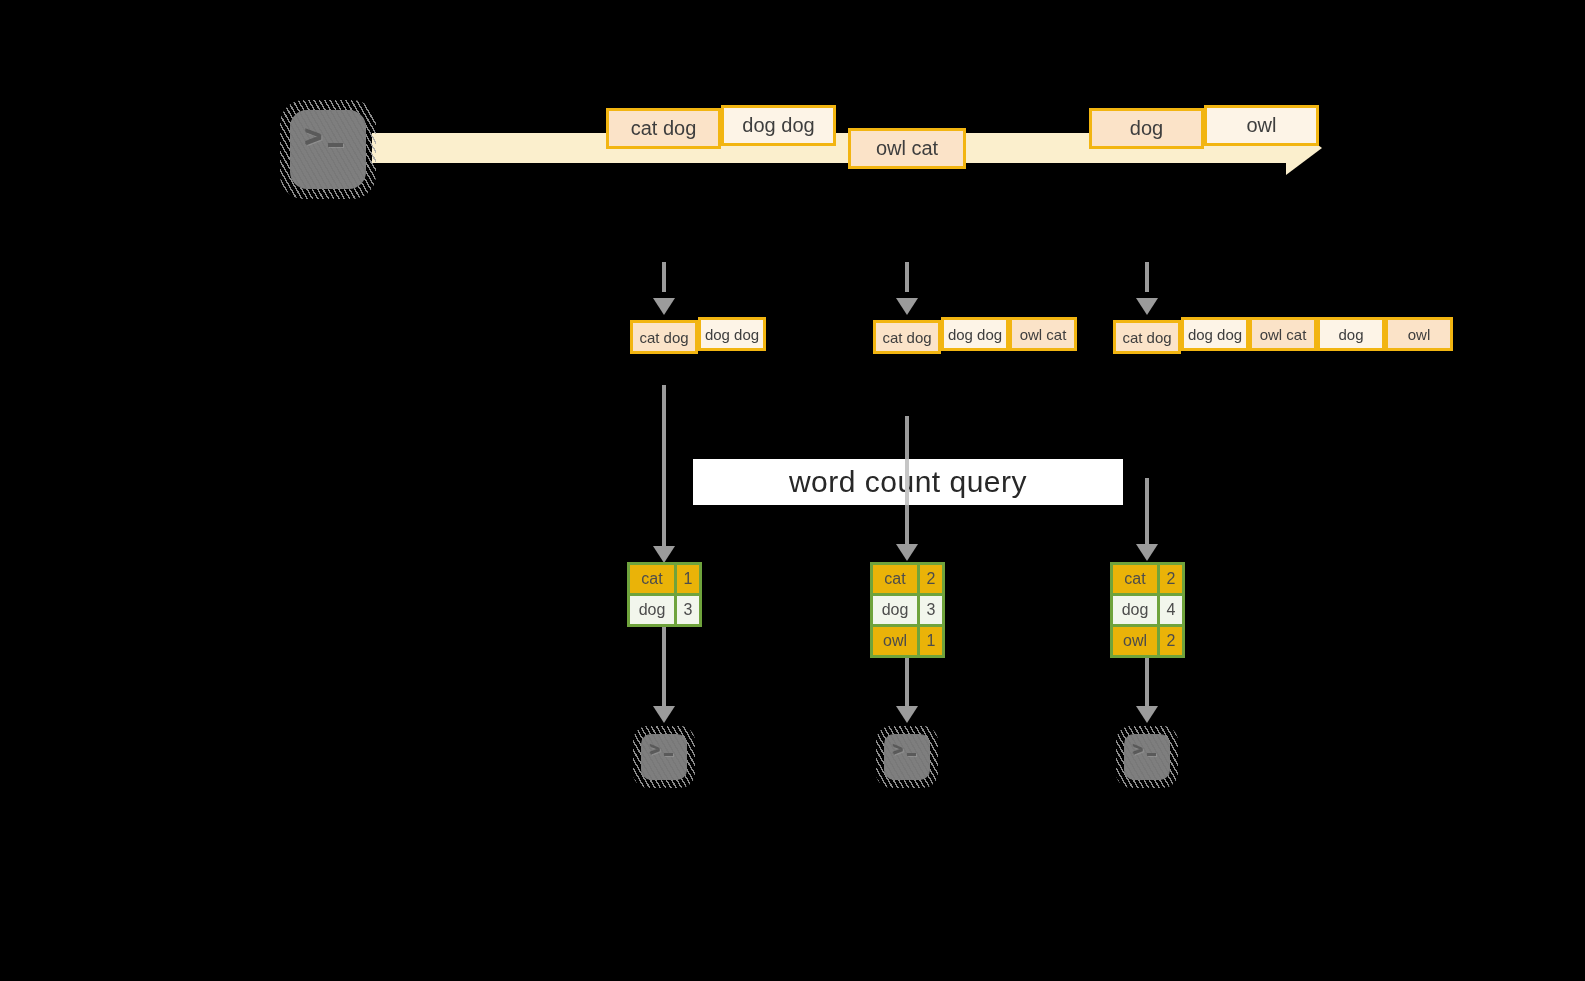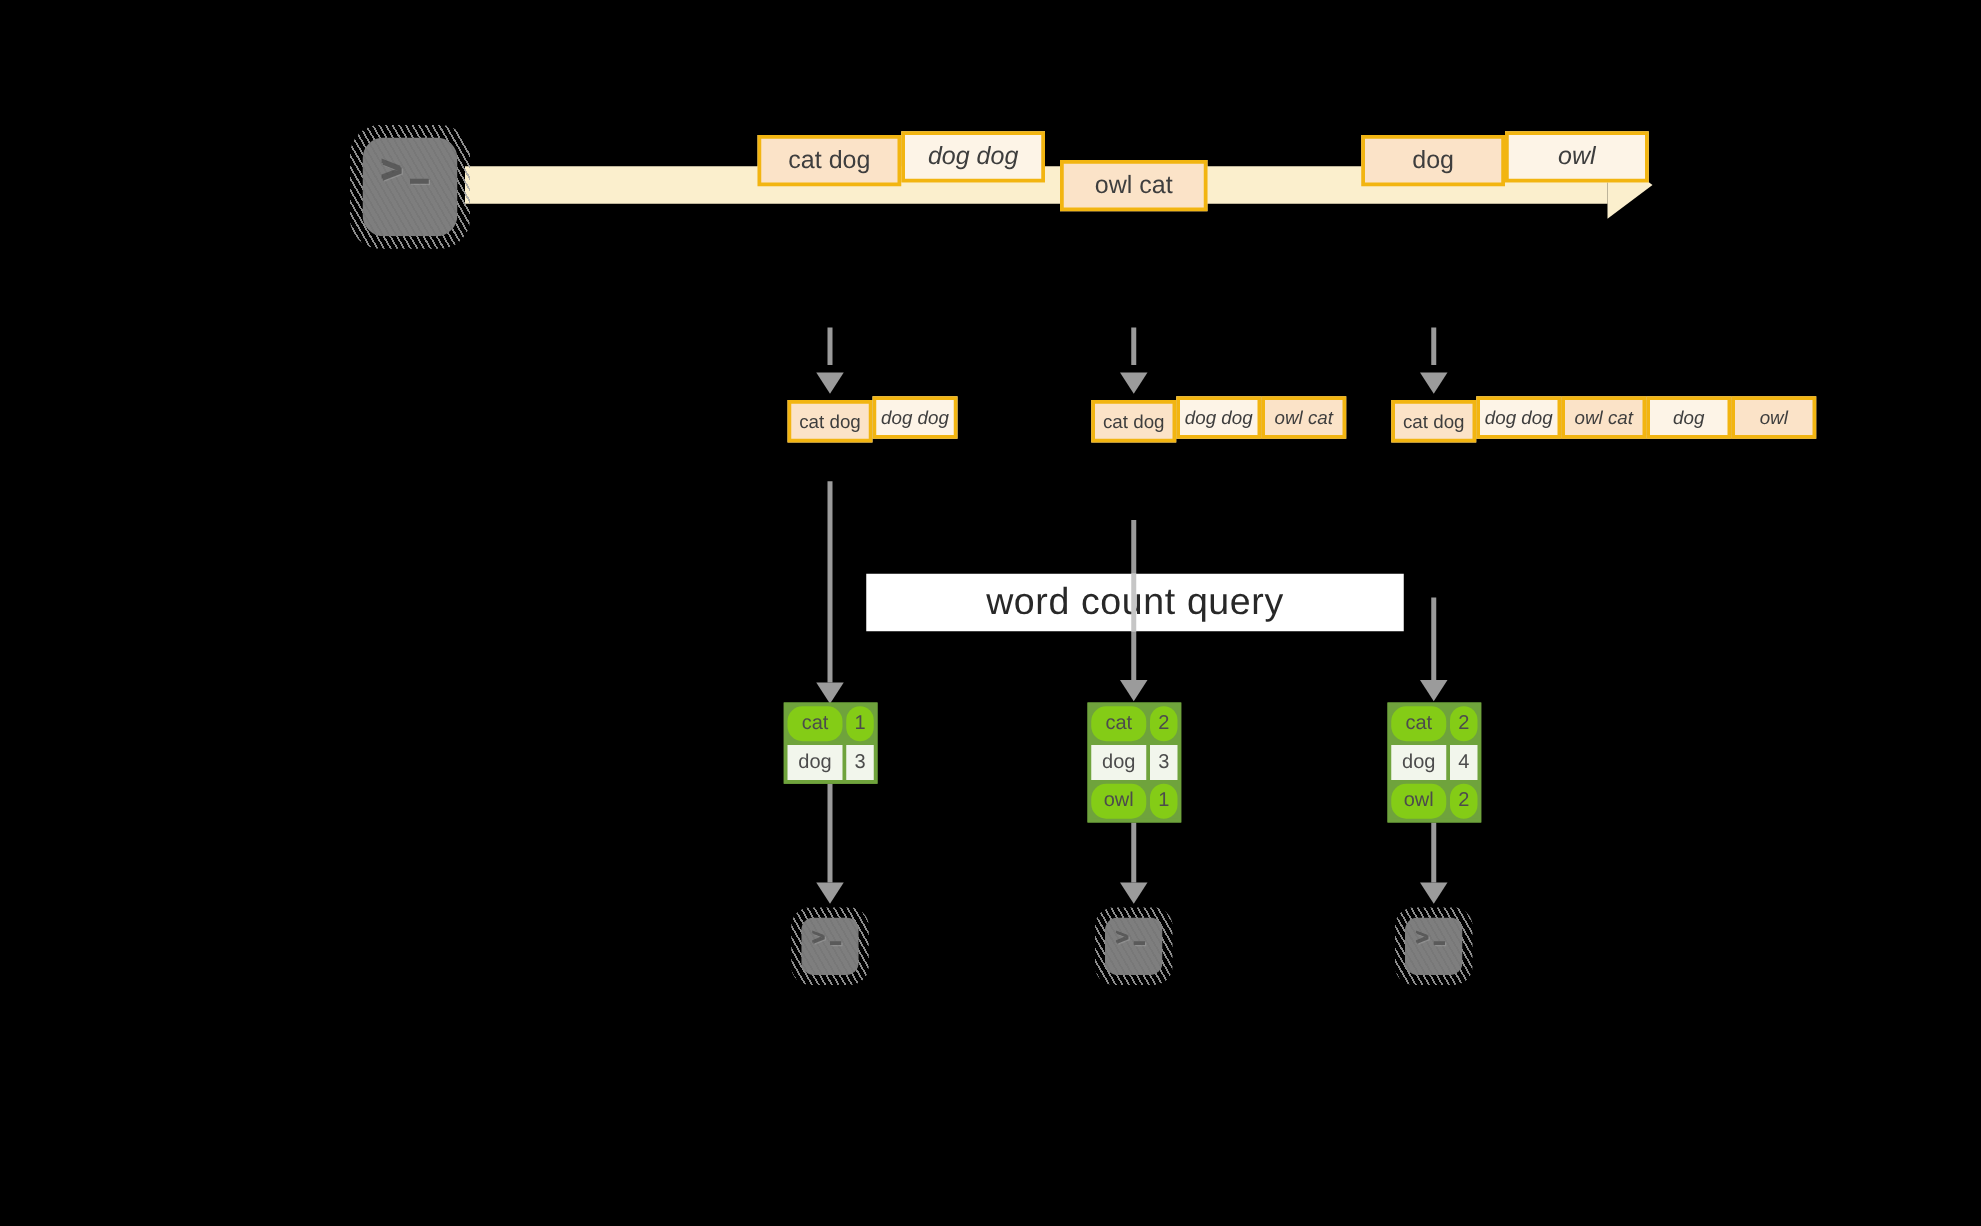--- a/index.html
+++ b/index.html
@@ -28,21 +28,21 @@
   .term-src  .gt{font-size:30px;font-weight:700;line-height:.9;}
   .term-sink .gt{font-size:18px;font-weight:700;line-height:.9;}
   .gu{display:inline-block;background:#5a5a5a;box-shadow:1px 1px 0 rgba(255,255,255,.14);}
   .term-src  .gu{width:15px;height:4px;margin:0 0 3px 5px;}
   .term-sink .gu{width:9px;height:3px;margin:0 0 2px 3px;}
 
   
   .ostack{position:absolute;display:flex;flex-direction:row;z-index:4;}
   .ocell{box-sizing:border-box;border:3px solid #f2b511;display:flex;align-items:center;justify-content:center;
          color:#3e3e3e;}
-  .ocell + .ocell{margin-top:-3px;font-style:italic;}
+  .ocell + .ocell{margin-top:-3px;}
   .fill-a{background:#fbe3c8;}
   .fill-b{background:#fdf4e7;}
   .big .ocell{width:115px;height:41px;font-size:20px;}
   .batch2 .ocell{width:118px;height:41px;font-size:20px;}
   .small .ocell{width:68px;height:34px;font-size:15px;}
   .zhi{z-index:7;}
 
   
   .stem{position:absolute;width:4px;background:#9b9b9b;z-index:1;}
   .ahead{position:absolute;width:0;height:0;z-index:2;transform:translateX(-50%);
@@ -52,21 +52,21 @@
   
   .query-box{position:absolute;left:693px;top:459px;width:430px;height:46px;background:#ffffff;z-index:5;
              display:flex;align-items:center;justify-content:center;
              font-size:30px;font-weight:300;color:#282828;letter-spacing:.5px;}
   .query-line{position:absolute;left:905px;top:459px;width:4px;height:46px;background:#c6c6c6;z-index:6;}
 
   
   .gtable{position:absolute;display:grid;grid-template-columns:44px 22px;grid-auto-rows:28px;gap:3px;
           background:#6fa33c;border:3px solid #6fa33c;z-index:4;}
   .gcell{display:flex;align-items:center;justify-content:center;font-size:16px;color:#4c4c4c;}
-  .row-d{background:#84cc16;border-radius:12px;}
+  .row-d{background:#eab308;}
   .row-l{background:#f2f6ec;}
 </style>
 </head>
 <body>
 
 <div class="canvas">
 
   <div class="stream-band"></div>
   <div class="stream-head"></div>
 

